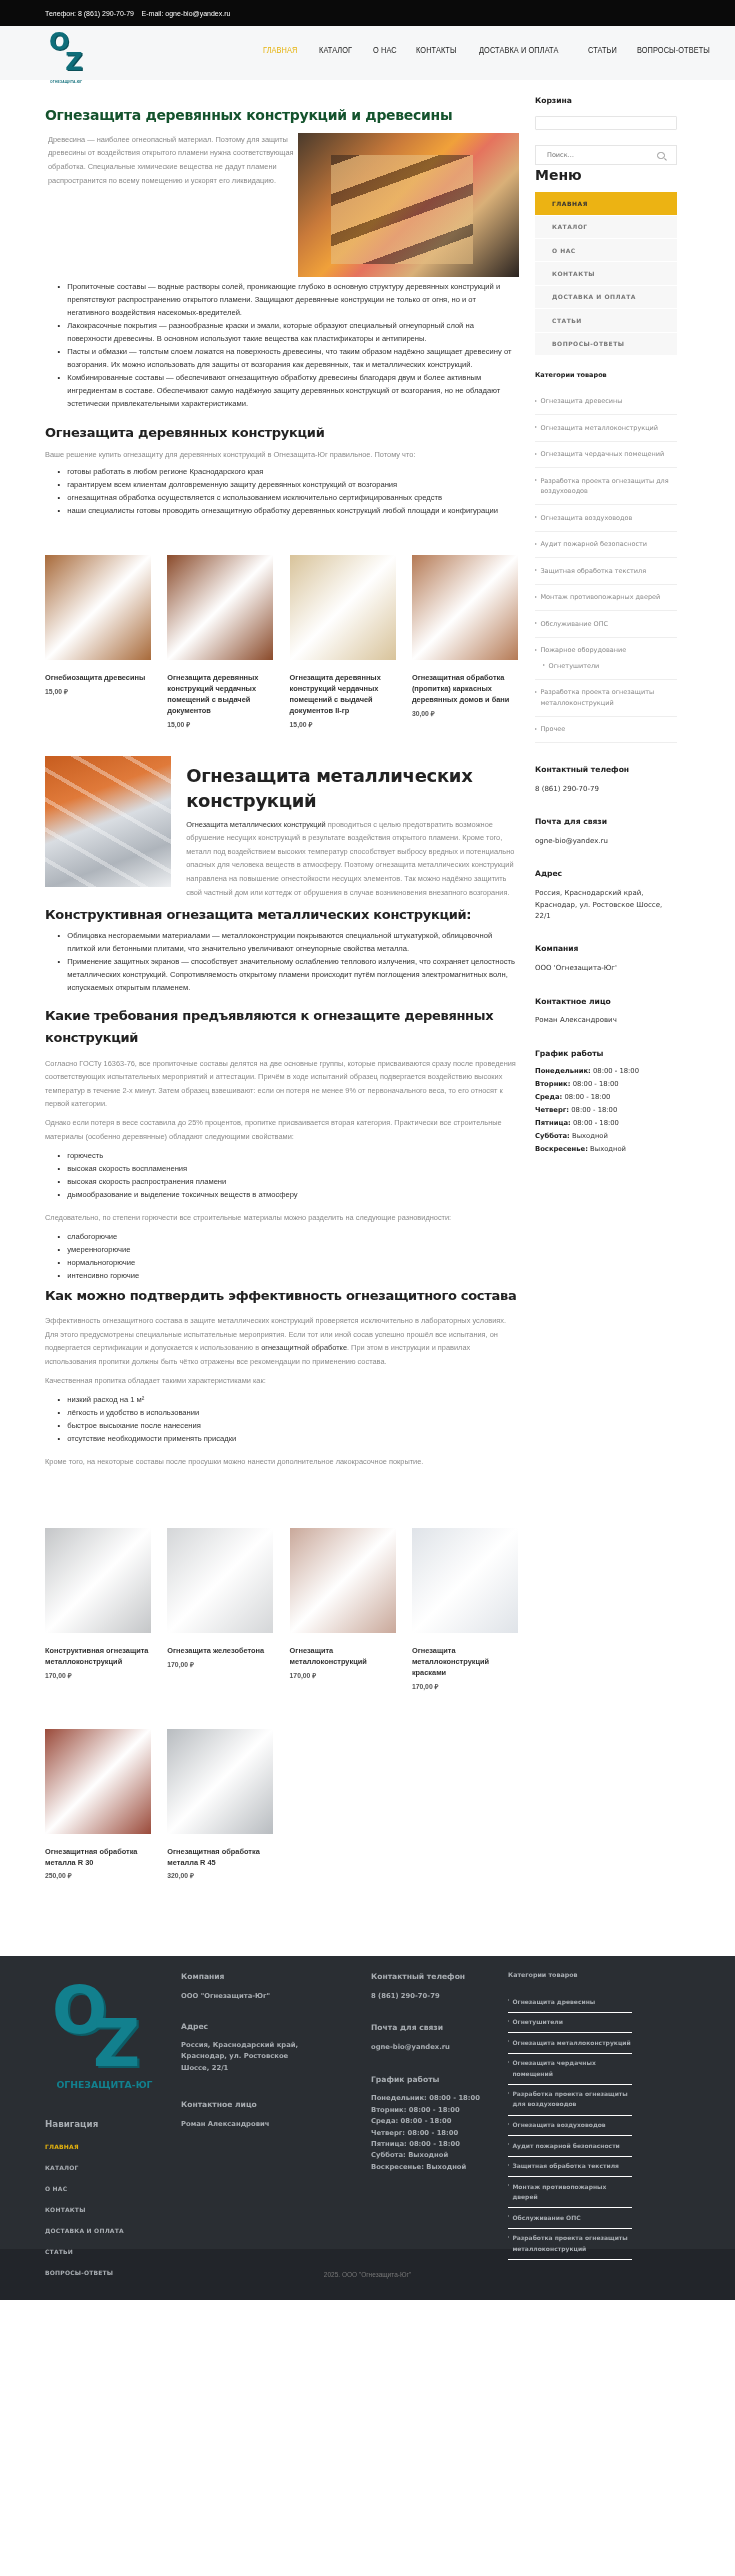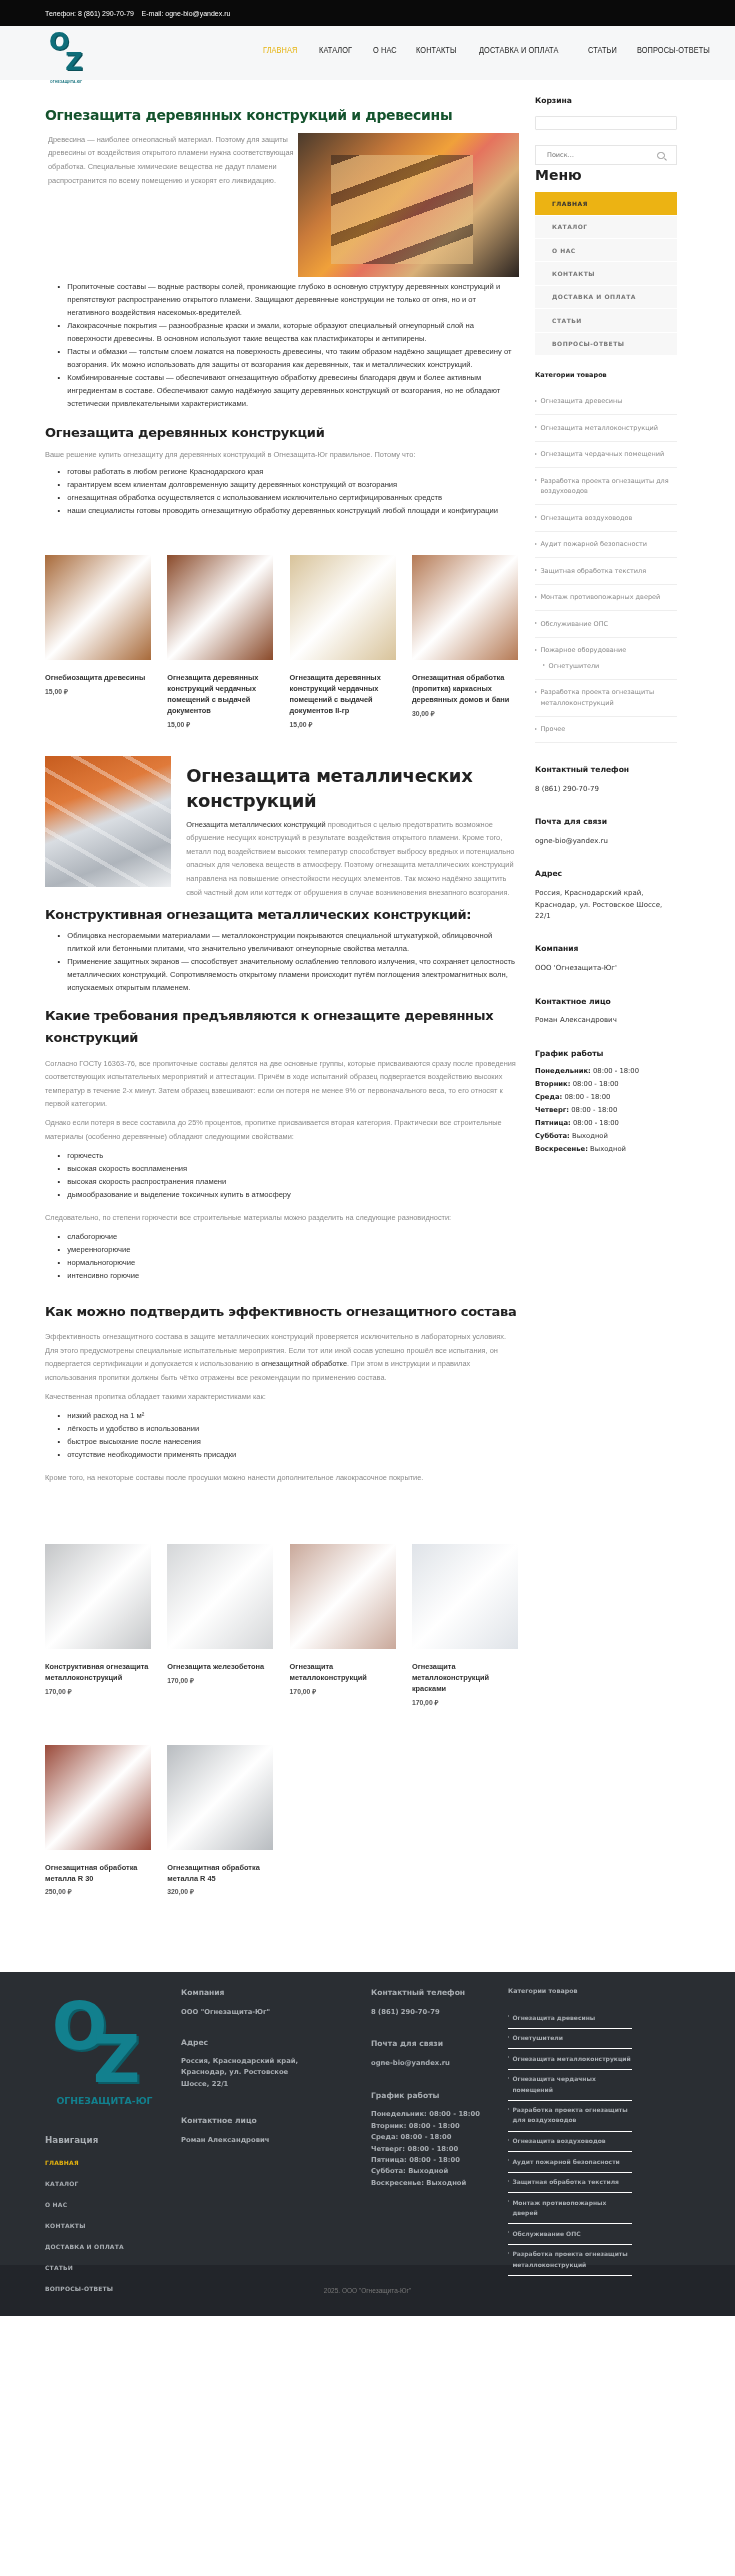--- a/index.html
+++ b/index.html
@@ -163,31 +163,31 @@
       <li>Применение защитных экранов — способствует значительному ослаблению теплового излучения, что сохраняет целостность металлических конструкций. Сопротивляемость открытому пламени происходит путём поглощения электромагнитных волн, испускаемых открытым пламенем.</li>
     </ul>
 
     <h2 style="margin-top:11px">Какие требования предъявляются к огнезащите деревянных конструкций</h2>
     <p class="muted" style="margin-top:7.6px">Согласно ГОСТу 16363-76, все пропиточные составы делятся на две основные группы, которые присваиваются сразу после проведения соответствующих испытательных мероприятий и аттестации. Причём в ходе испытаний образец подвергается воздействию высоких температур в течение 2-х минут. Затем образец взвешивают: если он потеря не менее 9% от первоначального веса, то его относят к первой категории.</p>
     <p class="muted" style="margin-top:5.4px">Однако если потеря в весе составила до 25% процентов, пропитке присваивается вторая категория.  Практически все строительные материалы (особенно деревянные) обладают следующими свойствами:</p>
     <ul class="bul" style="margin-top:5.4px">
       <li>горючесть</li>
       <li>высокая скорость воспламенения</li>
       <li>высокая скорость распространения пламени</li>
-      <li>дымообразование и выделение токсичных купить в атмосферу</li>
+      <li>дымообразование и выделение токсичных веществ в атмосферу</li>
     </ul>
     <p class="muted" style="margin-top:9.8px">Следовательно, по степени горючести все строительные материалы можно разделить на следующие разновидности:</p>
     <ul class="bul" style="margin-top:5.4px">
       <li>слабогорючие</li>
       <li>умеренногорючие</li>
       <li>нормальногорючие</li>
       <li>интенсивно горючие</li>
     </ul>
 
-    <h2 style="margin-top:19px">Как можно подтвердить эффективность огнезащитного состава</h2>
+    <h2 style="margin-top:3px">Как можно подтвердить эффективность огнезащитного состава</h2>
     <p class="muted" style="margin-top:7.6px"><span>Эффективность огнезащитного состава в защите металлических конструкций проверяется исключительно в лабораторных условиях. Для этого предусмотрены специальные испытательные мероприятия. Если тот или иной сосав успешно прошёл все испытания, он подвергается сертификации и допускается к использованию в </span><a class="dark">огнезащитной обработке</a><span>. При этом в инструкции и правилах использования пропитки должны быть чётко отражены все рекомендации по применению состава.</span></p>
     <p class="muted" style="margin-top:5.4px">Качественная пропитка обладает такими характеристиками как:</p>
     <ul class="bul" style="margin-top:5.4px">
       <li>низкий расход на 1 м²</li>
       <li>лёгкость и удобство в использовании</li>
       <li>быстрое высыхание после нанесения</li>
       <li>отсутствие необходимости применять присадки</li>
     </ul>
     <p class="muted" style="margin-top:9.8px">Кроме того, на некоторые составы после просушки можно нанести дополнительное лакокрасочное покрытие.</p>
 

